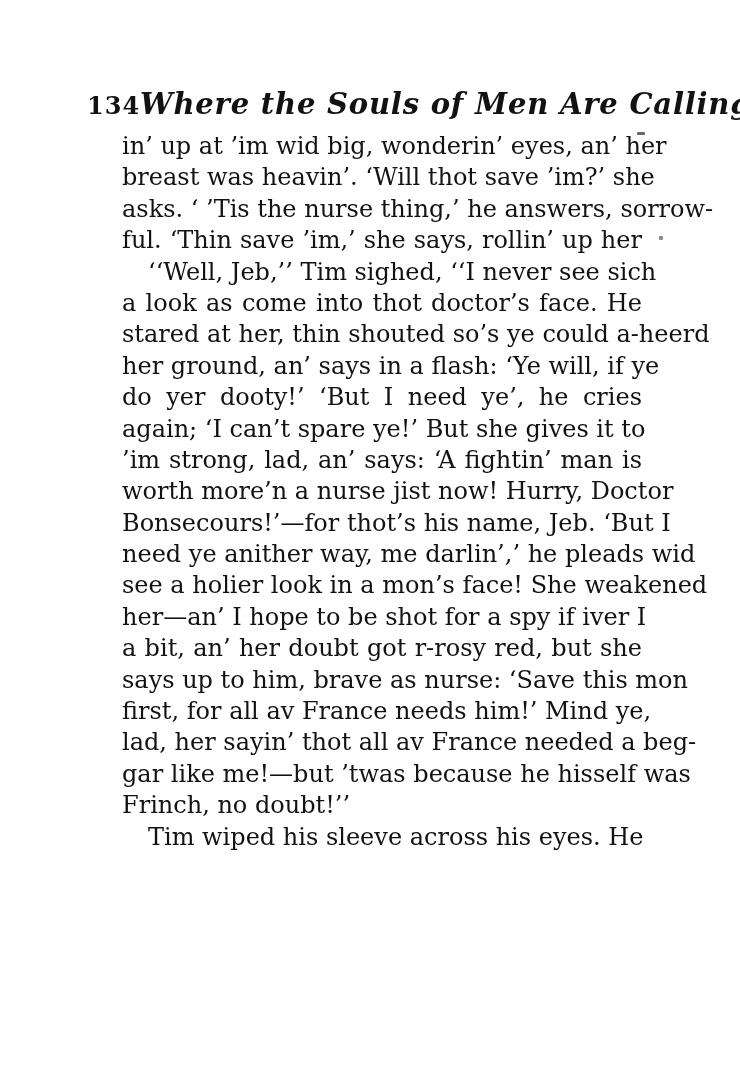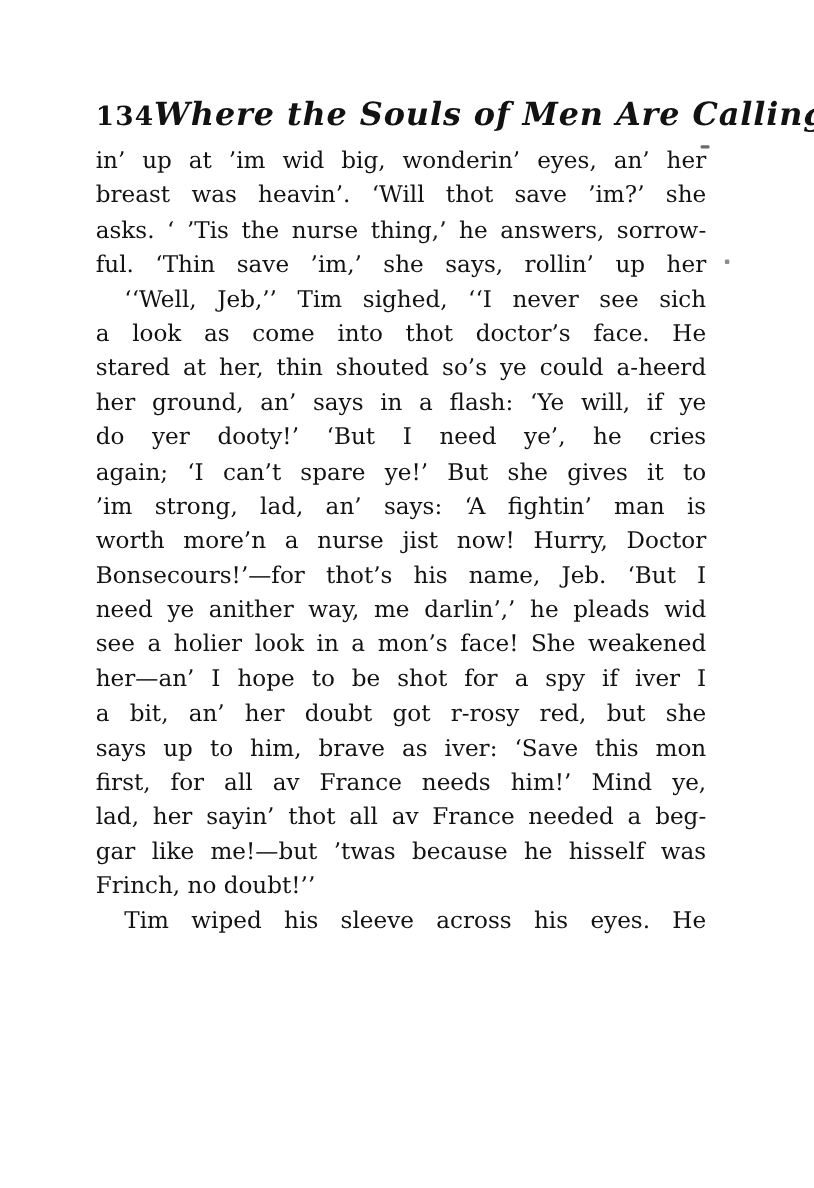--- a/index.html
+++ b/index.html
@@ -37,22 +37,23 @@
   .running-title {
     flex: 1 1 auto;
     text-align: left;
     font-style: italic;
     font-weight: bold;
     font-size: 29px;
     letter-spacing: 0.8px;
     white-space: nowrap;
   }
   .body-text {
-    font-size: 21px;
+    font-size: 24px;
     line-height: 31.4px;
+    margin-left: 35px;
   }
   .paragraph {
     margin: 0;
   }
   .line {
     white-space: nowrap;
     text-align: justify;
     text-align-last: justify;
     text-justify: inter-word;
     height: 31.4px;
@@ -105,21 +106,21 @@
           <div class="line">her ground, an’ says in a flash: ‘Ye will, if ye</div>
           <div class="line">do yer dooty!’ ‘But I need ye’, he cries</div>
           <div class="line">again; ‘I can’t spare ye!’ But she gives it to</div>
           <div class="line">’im strong, lad, an’ says: ‘A fightin’ man is</div>
           <div class="line">worth more’n a nurse jist now! Hurry, Doctor</div>
           <div class="line">Bonsecours!’—for thot’s his name, Jeb. ‘But I</div>
           <div class="line">need ye anither way, me darlin’,’ he pleads wid</div>
           <div class="line">see a holier look in a mon’s face! She weakened</div>
           <div class="line">her—an’ I hope to be shot for a spy if iver I</div>
           <div class="line">a bit, an’ her doubt got r-rosy red, but she</div>
-          <div class="line">says up to him, brave as iver: ‘Save this mon</div>
+          <div class="line">says up to him, brave as nurse: ‘Save this mon</div>
           <div class="line">first, for all av France needs him!’ Mind ye,</div>
           <div class="line">lad, her sayin’ thot all av France needed a beg-</div>
           <div class="line">gar like me!—but ’twas because he hisself was</div>
           <div class="line para-end">Frinch, no doubt!’’</div>
         </div>
         <div class="paragraph">
           <div class="line indent">Tim wiped his sleeve across his eyes. He</div>
         </div>
       </div>
   </div>

